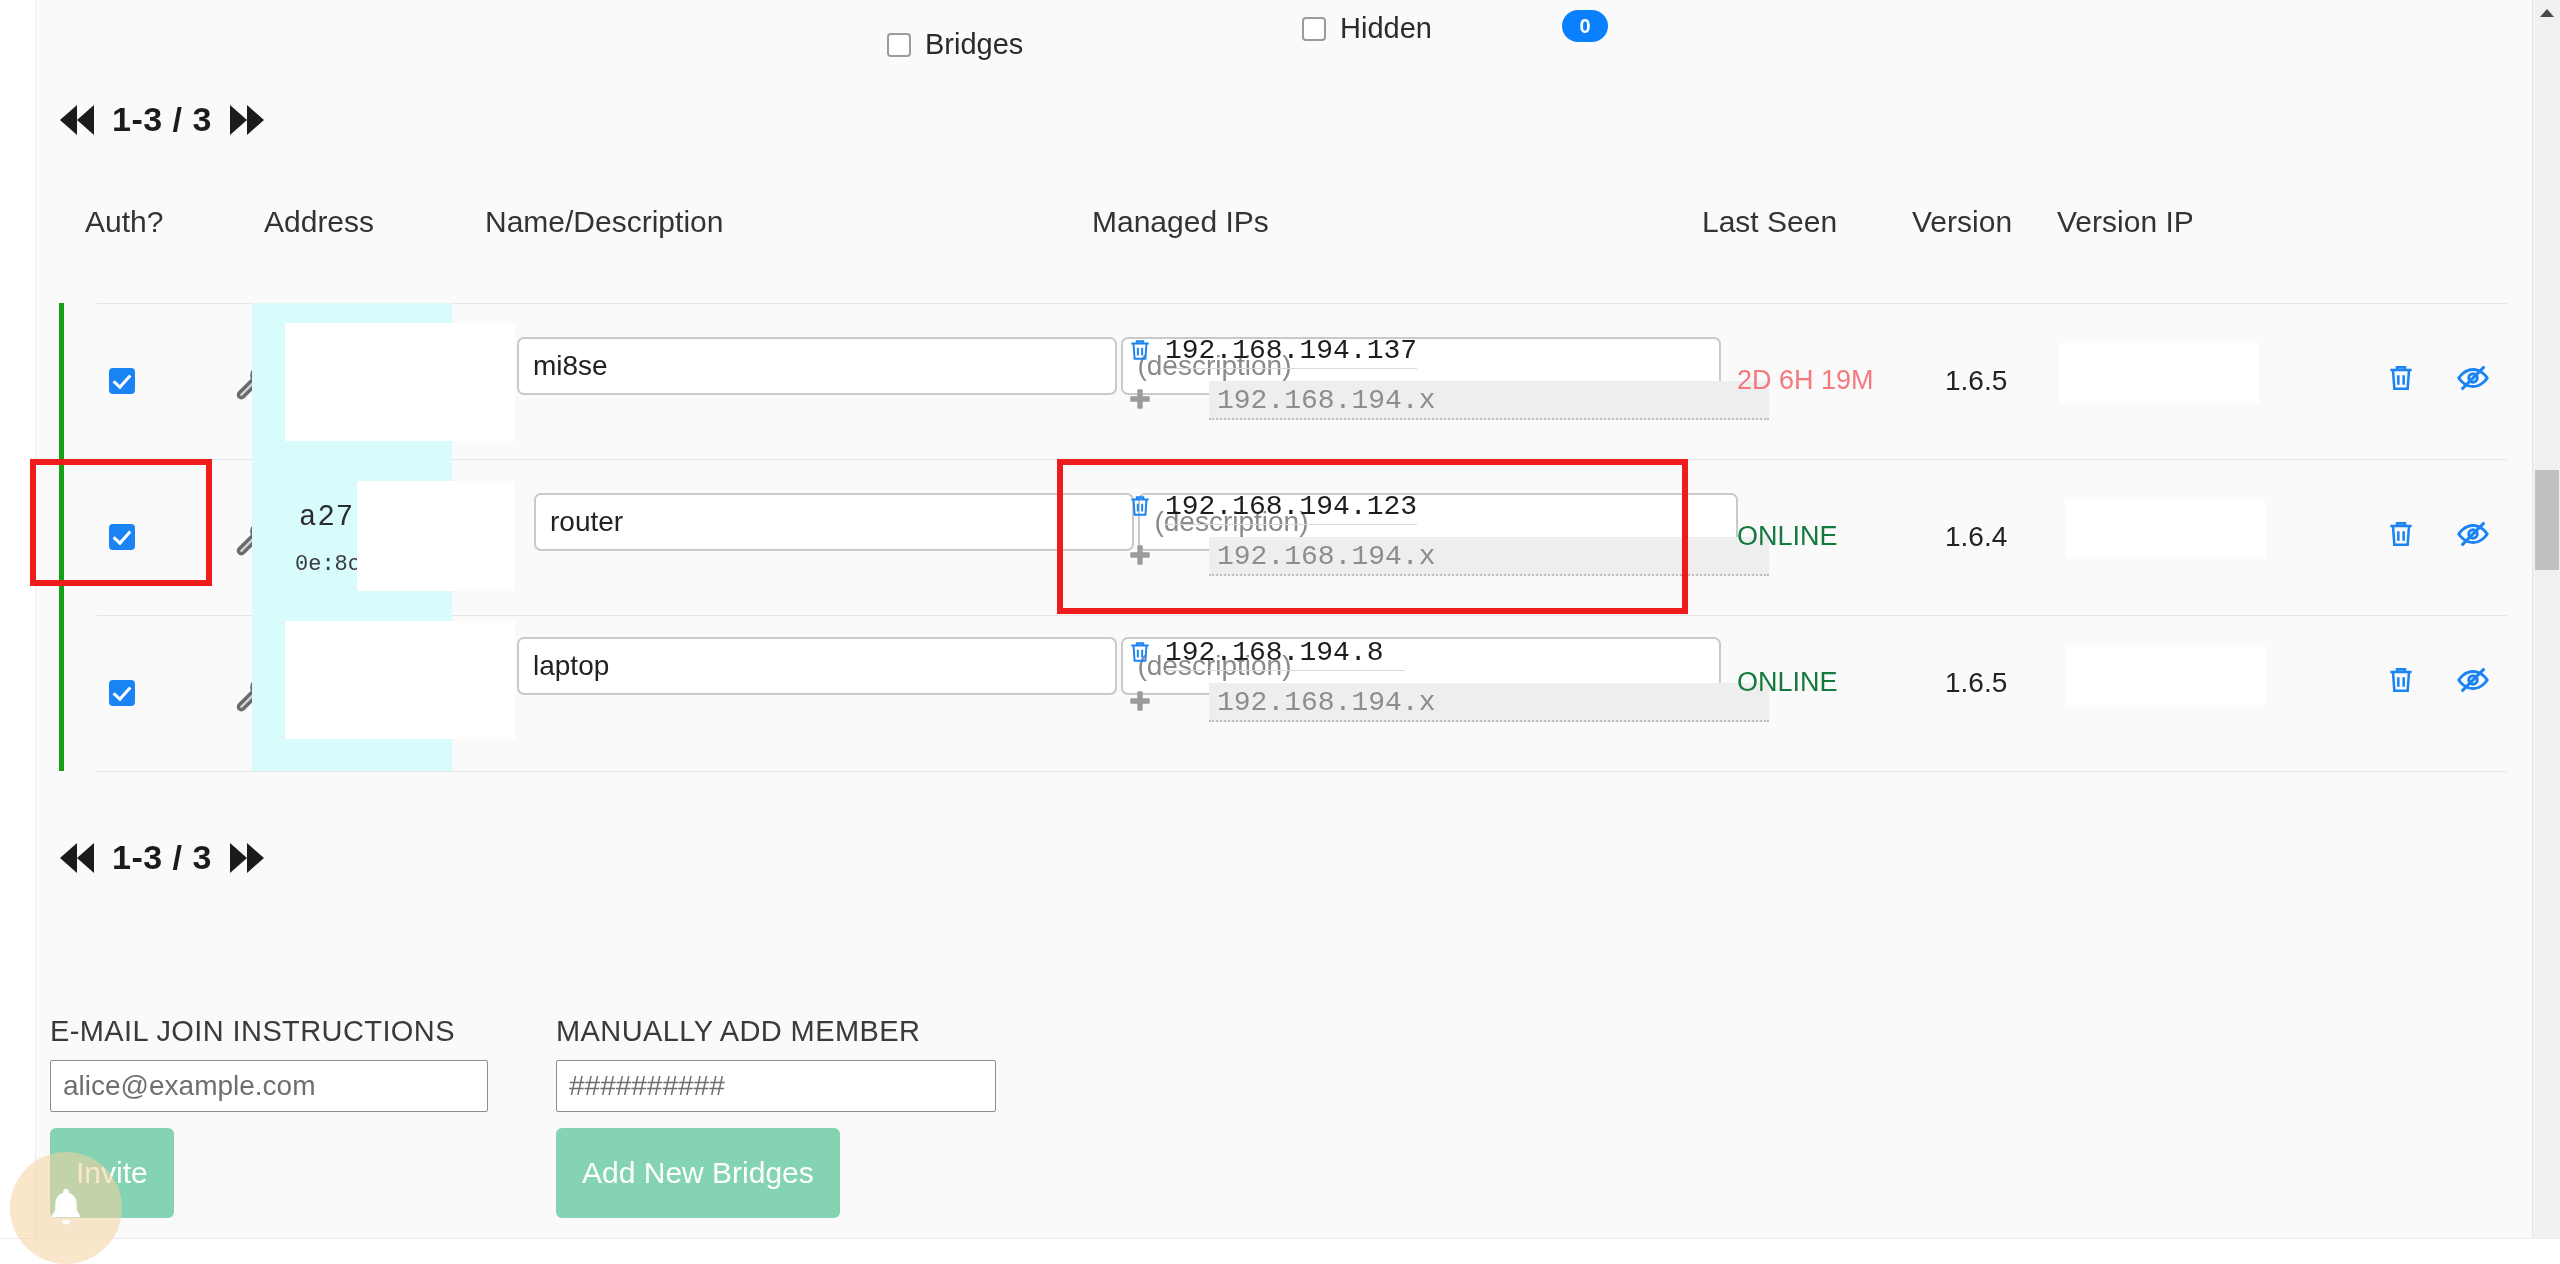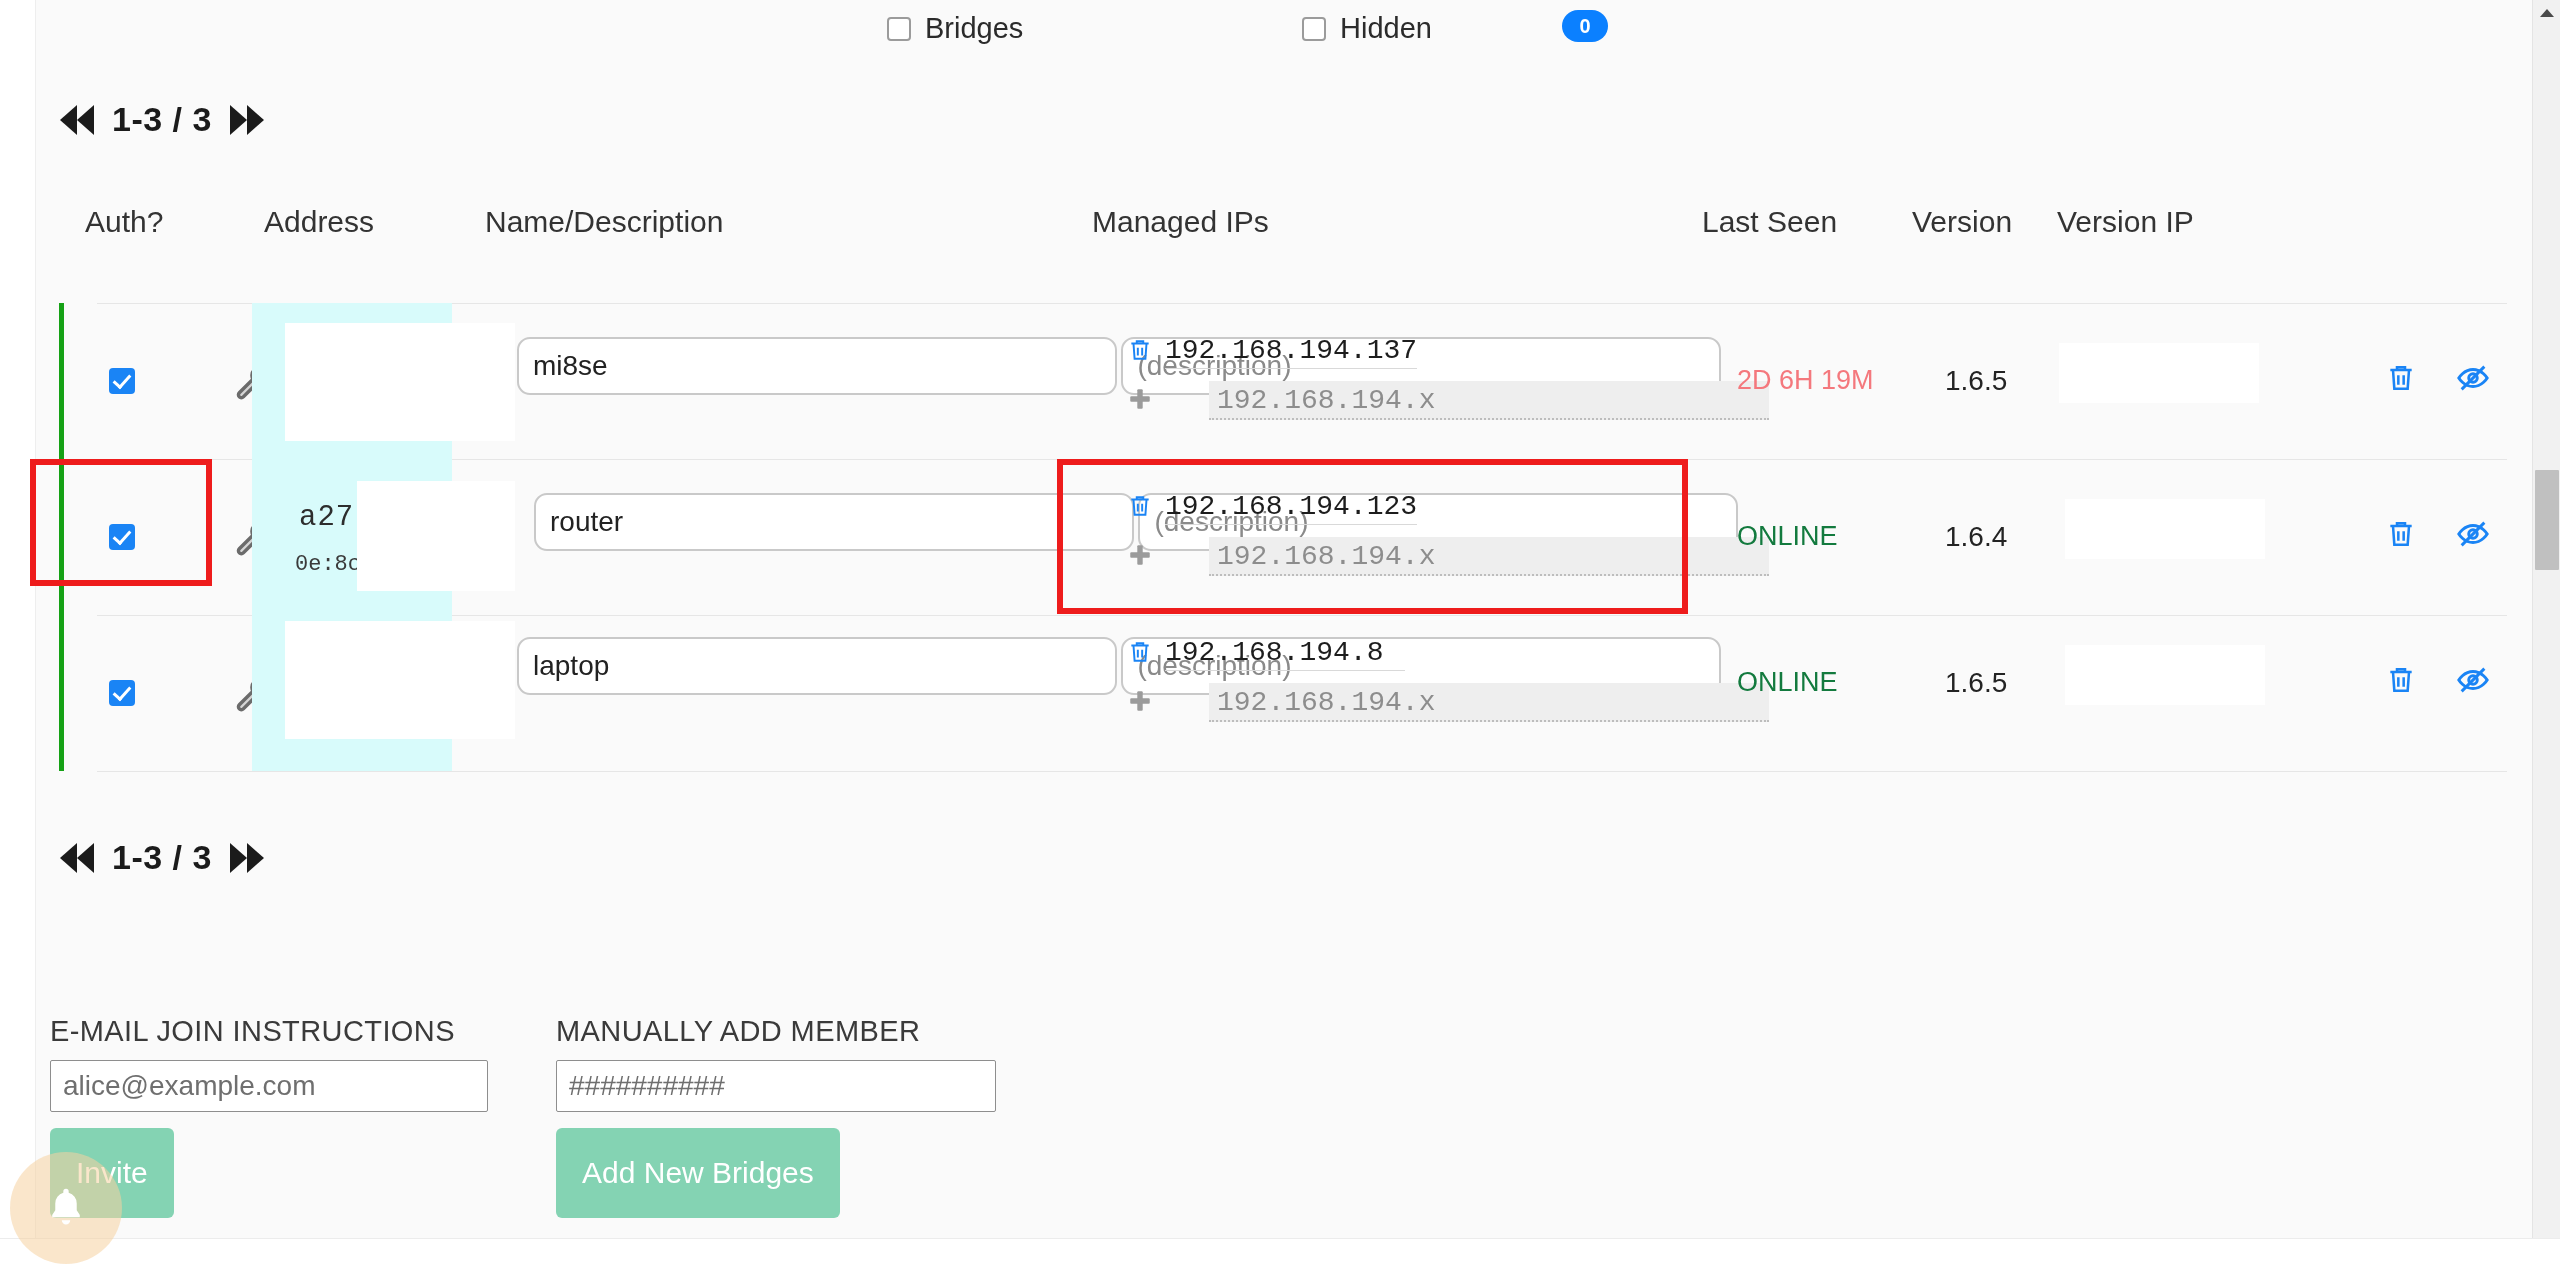--- a/index.html
+++ b/index.html
@@ -70,21 +70,21 @@
     width: 2470px; height: 56px;
   }
   .filter-item {
     position: absolute;
     display: flex;
     align-items: center;
     gap: 14px;
     font-size: 29px;
     color: #2b2b2b;
   }
-  .filter-bridges { left: 850px; top: 12px; }
+  .filter-bridges { left: 850px; top: 28px; }
   .filter-hidden  { left: 1265px; top: 12px; }
 
   .cbox {
     width: 24px; height: 24px;
     border: 2px solid #9b9b9b;
     border-radius: 4px;
     background: #ffffff;
     display: inline-block;
   }
   .counter-badge {
@@ -196,21 +196,21 @@
   .addr-line2 {
     font-family: "Liberation Mono", monospace;
     font-size: 22px;
     color: #3a3a3a;
     text-align: center;
   }
 
   .txt-input {
     width: 600px; height: 58px;
     border: 2px solid #c9c9c9;
-    border-radius: 13px;
+    border-radius: 7px;
     background: #ffffff;
     font-size: 28px;
     color: #222222;
     padding: 0 14px;
     font-family: "Liberation Sans", sans-serif;
     outline: none;
   }
   .txt-input::placeholder { color: #8a8a8a; }
 
   .ip-row {

